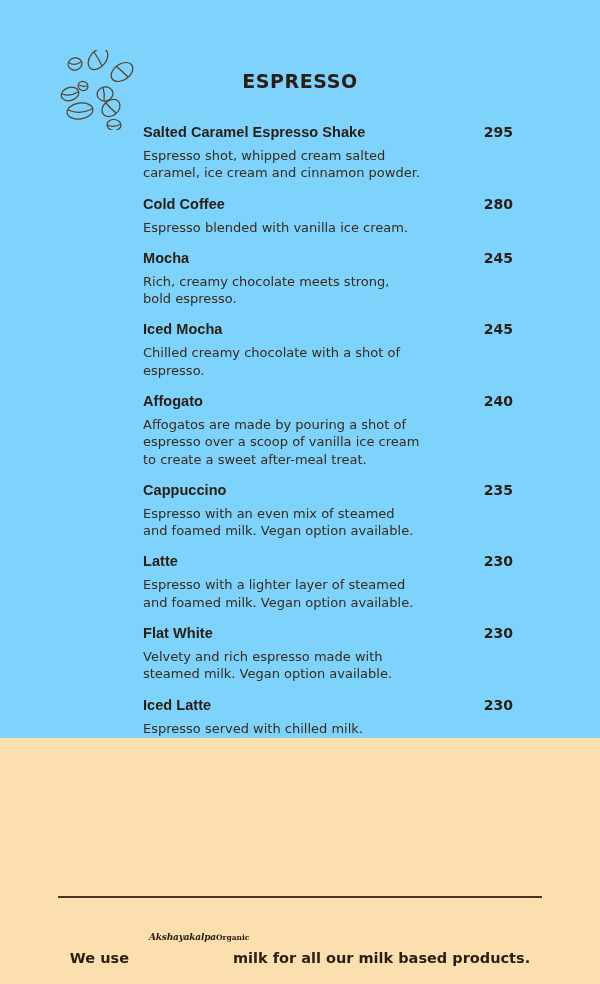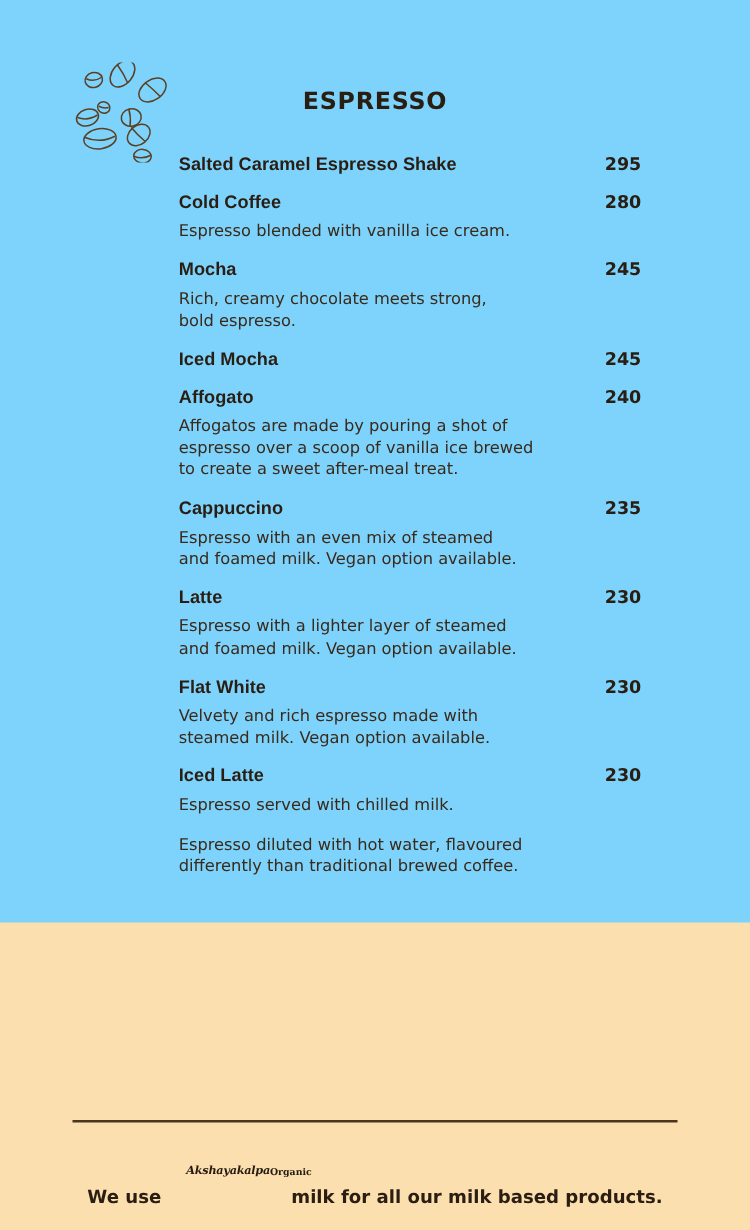--- a/index.html
+++ b/index.html
@@ -201,20 +201,22 @@
     <div class="menu-title">ESPRESSO</div>
   </div>
 
   <div class="menu-list">
 
     <div class="menu-item">
       <div class="item-head">
         <span class="item-name">Salted Caramel Espresso Shake</span>
         <span class="item-price">295</span>
       </div>
+      <div class="item-desc">Espresso shot, whipped cream salted
+caramel, ice cream and cinnamon powder.</div>
     </div>
 
     <div class="menu-item">
       <div class="item-head">
         <span class="item-name">Cold Coffee</span>
         <span class="item-price">280</span>
       </div>
       <div class="item-desc">Espresso blended with vanilla ice cream.</div>
     </div>
 
@@ -225,29 +227,31 @@
       </div>
       <div class="item-desc">Rich, creamy chocolate meets strong,
 bold espresso.</div>
     </div>
 
     <div class="menu-item">
       <div class="item-head">
         <span class="item-name">Iced Mocha</span>
         <span class="item-price">245</span>
       </div>
+      <div class="item-desc">Chilled creamy chocolate with a shot of
+espresso.</div>
     </div>
 
     <div class="menu-item">
       <div class="item-head">
         <span class="item-name">Affogato</span>
         <span class="item-price">240</span>
       </div>
       <div class="item-desc">Affogatos are made by pouring a shot of
-espresso over a scoop of vanilla ice brewed
+espresso over a scoop of vanilla ice cream
 to create a sweet after-meal treat.</div>
     </div>
 
     <div class="menu-item">
       <div class="item-head">
         <span class="item-name">Cappuccino</span>
         <span class="item-price">235</span>
       </div>
       <div class="item-desc">Espresso with an even mix of steamed
 and foamed milk. Vegan option available.</div>
@@ -273,22 +277,20 @@
 
     <div class="menu-item">
       <div class="item-head">
         <span class="item-name">Iced Latte</span>
         <span class="item-price">230</span>
       </div>
       <div class="item-desc">Espresso served with chilled milk.</div>
     </div>
 
     <div class="menu-item">
-      <div class="item-desc">Espresso diluted with hot water, flavoured
-differently than traditional brewed coffee.</div>
     </div>
 
   </div>
 
   <div class="footer-rule"></div>
 
   <div class="footer">
     <span class="footer-text footer-pre">We use</span>
 
     <div class="brand-logo">

